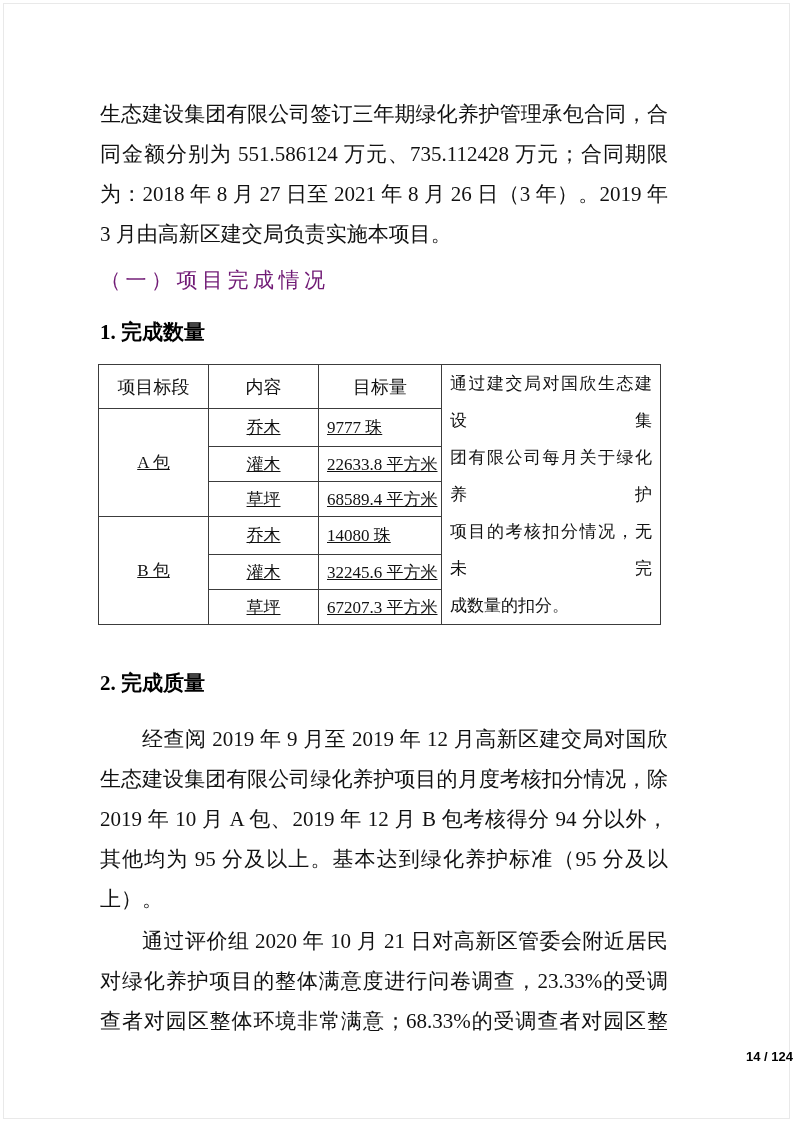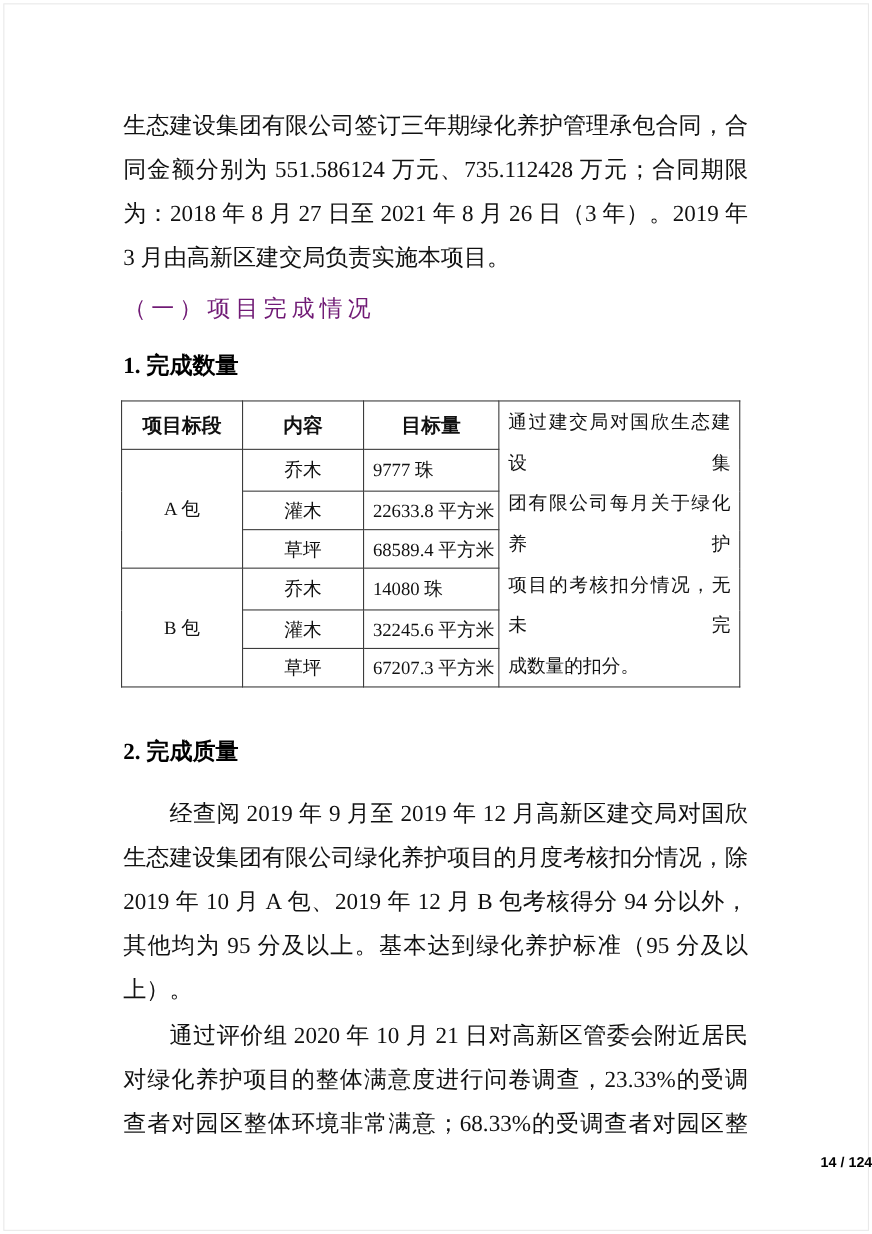--- a/index.html
+++ b/index.html
@@ -10,21 +10,21 @@
     color:#111;
     position:relative;
     overflow:hidden;
   }
   .page-frame {
     position:absolute; inset:3px;
     border:1px solid #e9e9e9;
     pointer-events:none;
   }
   .content {
-    position:absolute; left:112px; top:0; width:568px;
+    position:absolute; left:100px; top:0; width:568px;
   }
   
   .para { font-size:21px; line-height:40px; }
   .para .line { text-align:justify; text-align-last:justify; white-space:nowrap0; }
   .para .line.last { text-align-last:left; }
   .para .line.first-indent { text-indent:42px; }
   #p1 { margin-top:94px; }
   #p2 { margin-top:22px; }
   #p3 { margin-top:2px; }
 
@@ -59,25 +59,25 @@
     table-layout:fixed;
   }
   table.quantity th, table.quantity td {
     border:1.5px solid #3c3c3c;
     padding:0;
     font-size:17px;
     text-align:center;
     vertical-align:middle;
   }
   table.quantity th {
-    font-size:18px; font-weight:bold;
+    font-size:18px; font-weight:normal;
     height:43px;
     margin-top:42px;
   }
-  table.quantity td.cell { height:34px; }
+  table.quantity td.cell { height:34px;text-decoration:underline; }
   table.quantity td.cell-target { text-align:left; padding-left:8px; }
   td.note-cell {
     font-size:16px;
     line-height:37px;
     padding:0 8px !important;
     text-align:left !important;
     vertical-align:middle;
   }
   .note-cell .nline { text-align:justify; text-align-last:justify; }
   .note-cell .nline.last { text-align-last:left; }

